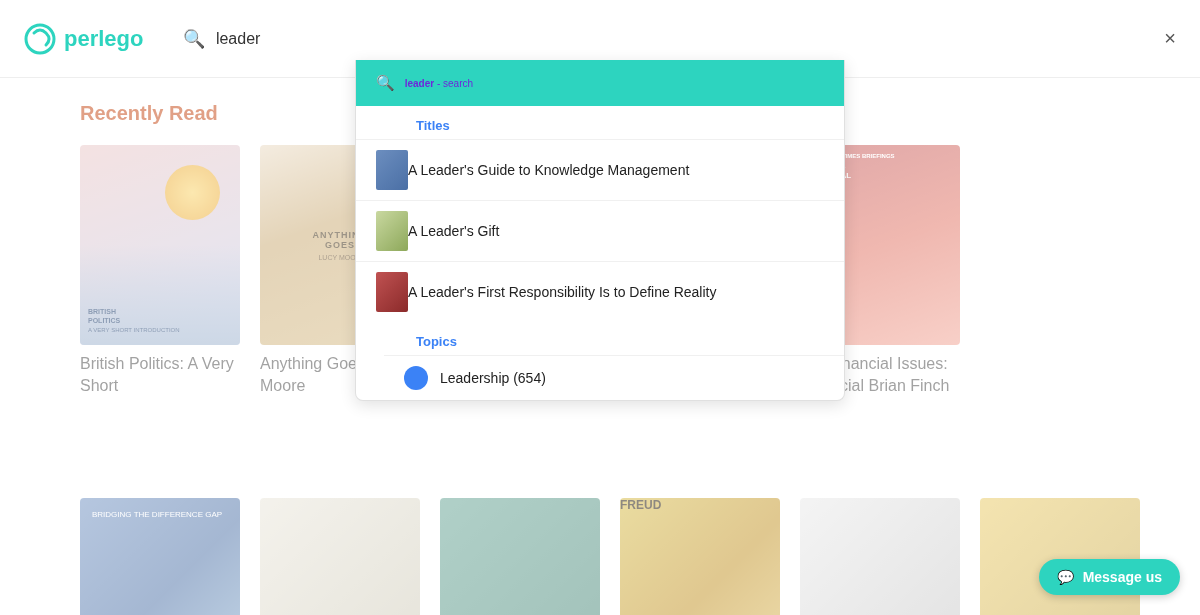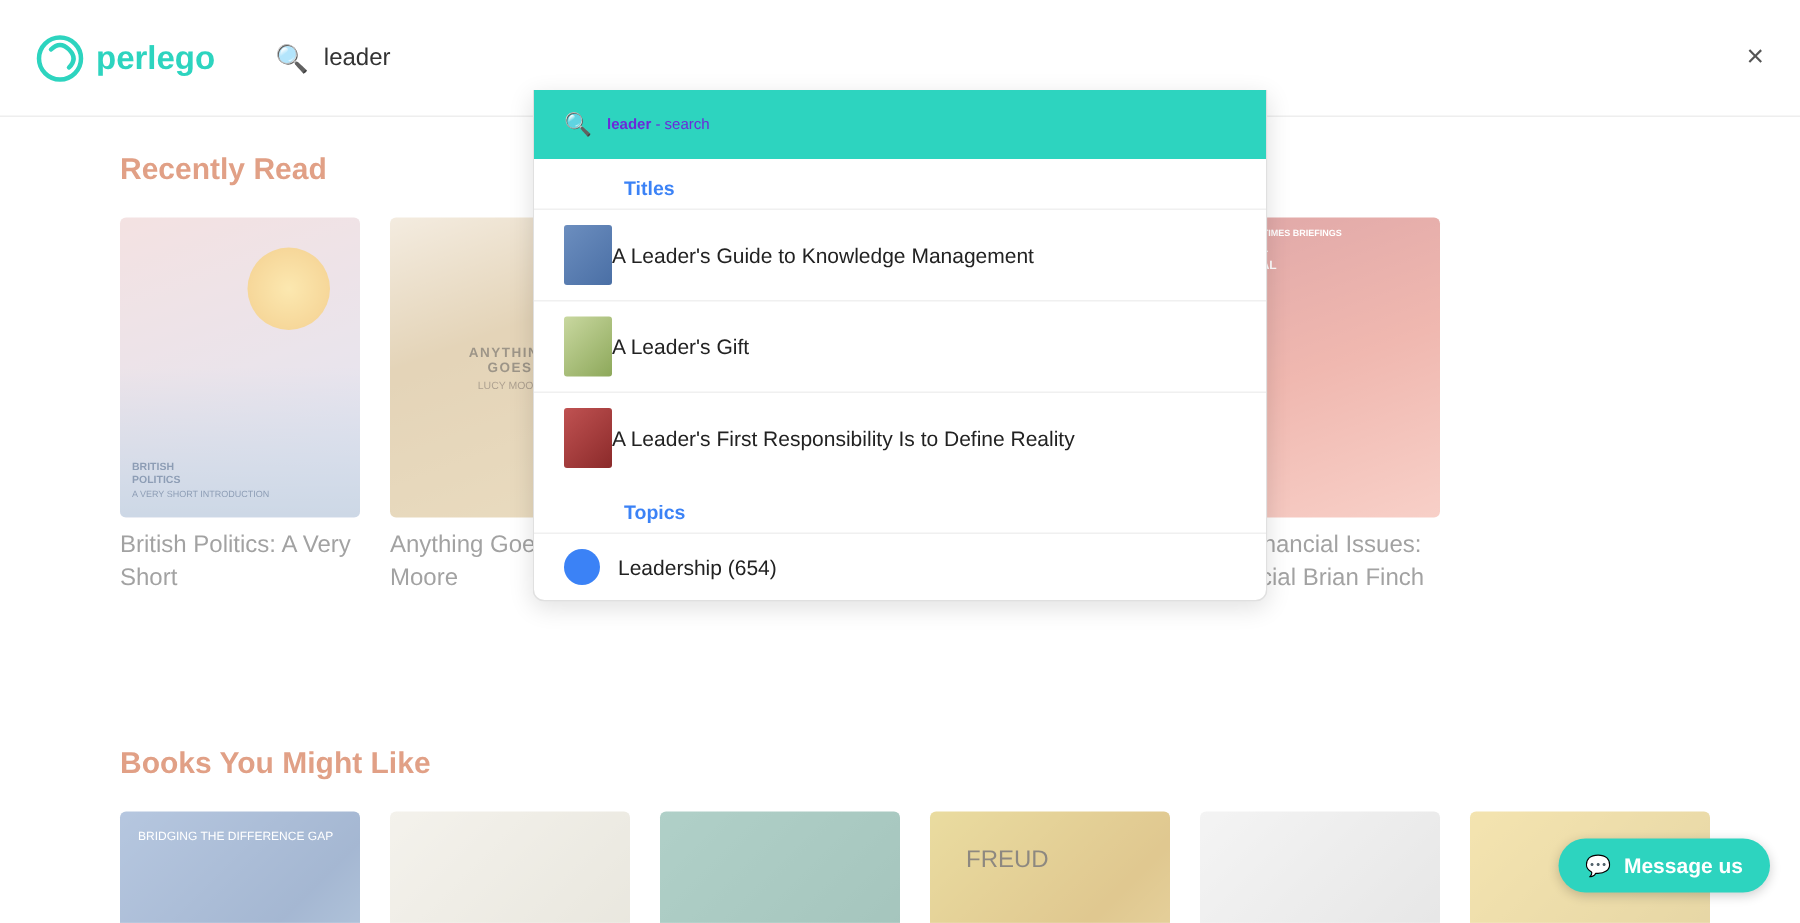--- a/index.html
+++ b/index.html
@@ -157,20 +157,21 @@
       color: #222;
     }
 
     .topic-item {
       display: flex;
       align-items: center;
       gap: 12px;
       padding: 10px 20px;
       cursor: pointer;
       border-top: 1px solid #f0f0f0;
+      margin-left: 28px;
     }
 
     .topic-dot {
       width: 24px;
       height: 24px;
       border-radius: 50%;
       background: #3b82f6;
       flex-shrink: 0;
     }
 
@@ -381,29 +382,28 @@
 
     <div class="book-card">
       <div style="width:160px;height:200px;border-radius:4px;margin-bottom:8px;background:linear-gradient(160deg,#c05050 0%,#e07060 50%,#f0a090 100%);position:relative;overflow:hidden;">
         <div style="position:absolute;top:8px;left:8px;font-size:6px;color:#fff;font-weight:700;text-transform:uppercase;line-height:1.3;">FINANCIAL TIMES BRIEFINGS<br><span style="font-size:8px;">CRITICAL<br>FINANCIAL<br>ISSUES</span></div>
       </div>
       <span class="book-title-text">ical Financial Issues: Financial Brian Finch</span>
     </div>
   </div>
 
   <div style="margin-top:100px;">
-    <div class="section-title">Books You Might Like</div>
     <div class="bottom-books-row">
       <div class="bottom-book-cover cover-bridging">
         <div style="padding:12px;color:#fff;font-size:8px;font-weight:400;text-transform:uppercase;">BRIDGING THE DIFFERENCE GAP</div>
       </div>
       <div class="bottom-book-cover cover-social"></div>
       <div class="bottom-book-cover cover-teal"></div>
       <div class="bottom-book-cover cover-freud">
-        <div style="padding:24px;color:#1a1000;font-size:16px;font-weight:400;text-transform:uppercase;">FREUD</div>
+        <div style="padding:0;color:#1a1000;font-size:12px;font-weight:700;text-transform:uppercase;">FREUD</div>
       </div>
       <div class="bottom-book-cover cover-publication"></div>
       <div class="bottom-book-cover cover-last"></div>
     </div>
   </div>
 </div>
 
 <button class="message-us-btn">
   <span>💬</span>
   <span>Message us</span>

